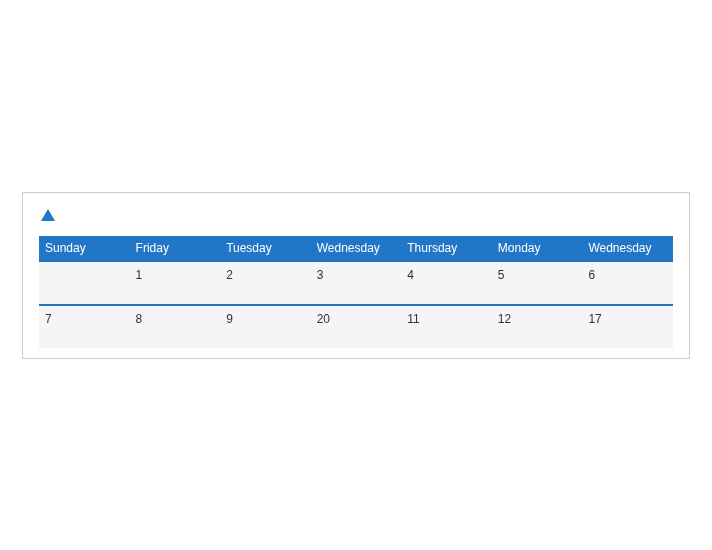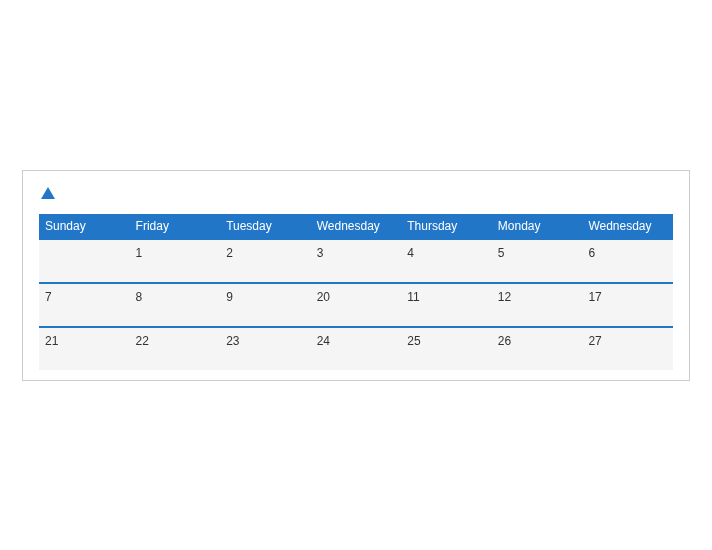--- a/index.html
+++ b/index.html
@@ -140,24 +140,15 @@
         </tr>
         <tr>
           <td>7</td>
           <td>8</td>
           <td>9</td>
           <td>20</td>
           <td>11</td>
           <td>12</td>
           <td>17</td>
         </tr>
-        <tr>
-          <td>21</td>
-          <td>22</td>
-          <td>23</td>
-          <td>24</td>
-          <td>25</td>
-          <td>26</td>
-          <td>27</td>
-        </tr>
       </tbody>
   </table>
 </div>
 
 </body></html>

